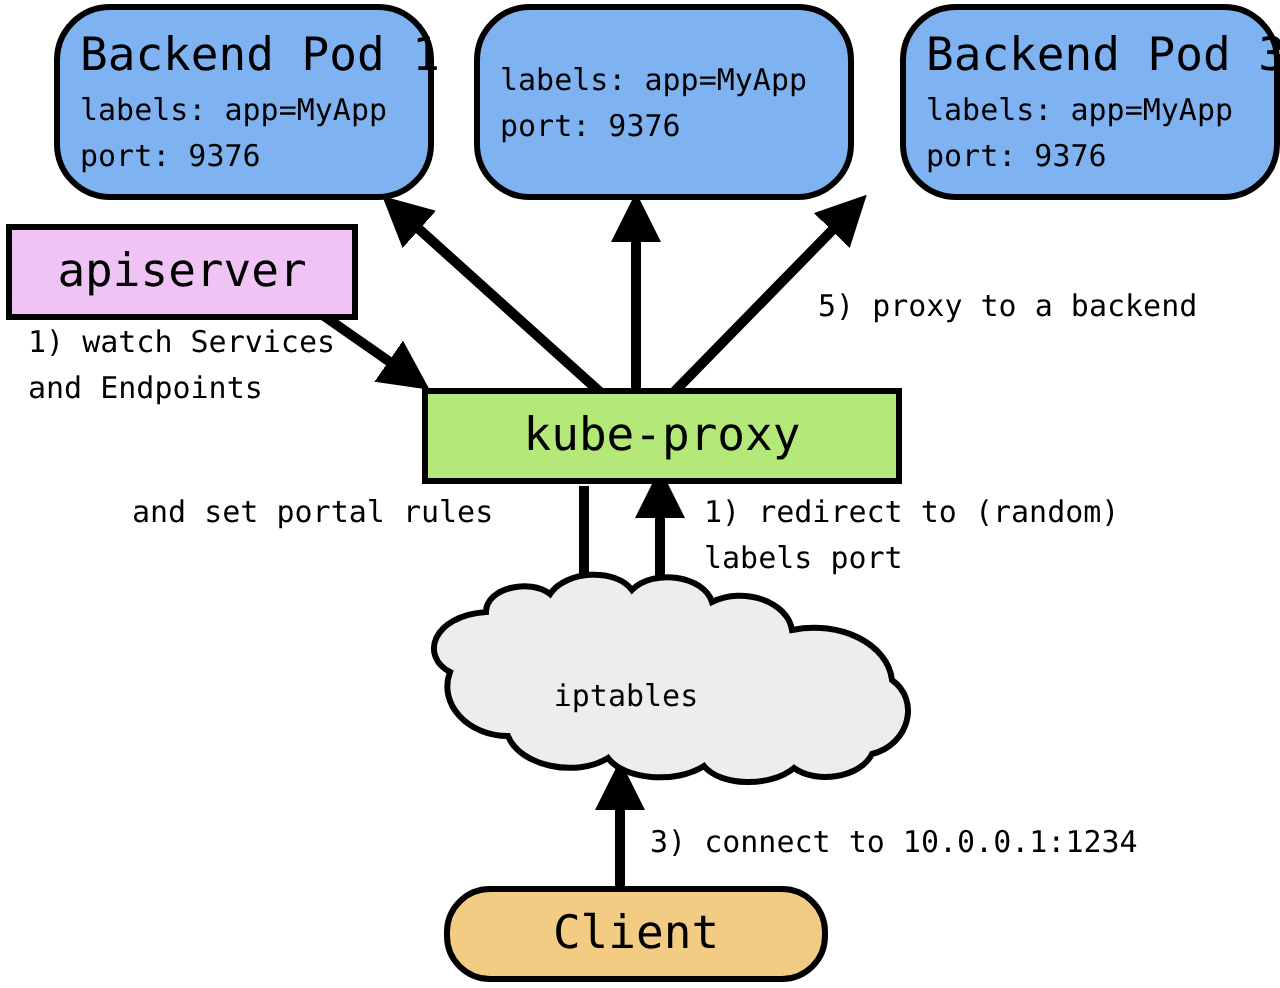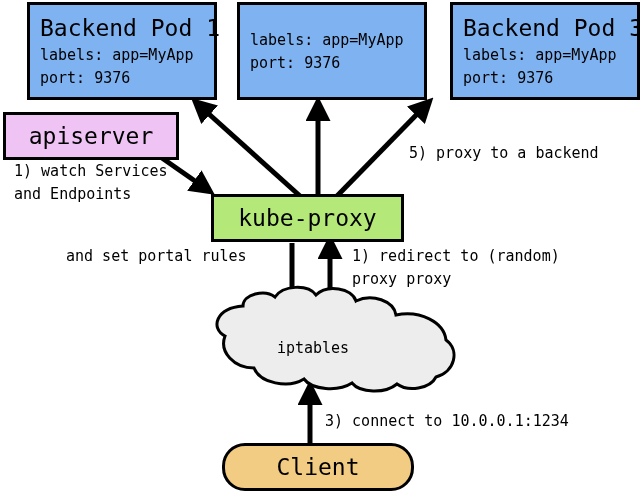--- a/index.html
+++ b/index.html
@@ -29,20 +29,21 @@
     box-sizing: border-box;
     border: 3px solid #000000;
     display: flex;
     flex-direction: column;
     justify-content: center;
     z-index: 2;
   }
   .pod-node {
     padding: 2px 0 2px 10px;
     gap: 1px;
+    border-radius: 28px;
   }
   .pod-title {
     font-size: 23px;
     line-height: 30px;
     color: #000;
     white-space: nowrap;
   }
   .pod-line {
     font-size: 15px;
     line-height: 22px;
@@ -134,21 +135,21 @@
   <div class="node pod-node" style="left:450px; top:2px; width:190px; height:98px; background:#7FB2F0;">
     <div class="pod-title">Backend Pod 3</div>
     <div class="pod-line">labels: app=MyApp</div>
     <div class="pod-line">port: 9376</div>
   </div>
 
   <div class="node plain-node" style="left:3px; top:112px; width:176px; height:48px; background:#EFC4F5;">
     <div class="plain-node-label">apiserver</div>
   </div>
 
-  <div class="node plain-node" style="left:211px; top:194px; width:193px; height:48px; background:#B4E878;">
+  <div class="node plain-node" style="left:211px; top:194px; width:240px; height:48px; background:#B4E878;">
     <div class="plain-node-label">kube-proxy</div>
   </div>
 
   <div class="cloud-label" style="left:243px; top:339px; width:140px;">iptables</div>
 
   <div class="node plain-node" style="left:222px; top:443px; width:192px; height:48px; background:#F2CC82;border-radius:23px;">
     <div class="plain-node-label">Client</div>
   </div>
 
   <div class="edge-label" style="left:14px; top:160px;">
@@ -159,20 +160,20 @@
   <div class="edge-label" style="left:66px; top:245px;">
     <span>and set portal rules</span>
   </div>
 
   <div class="edge-label" style="left:325px; top:410px;">
     <span>3) connect to 10.0.0.1:1234</span>
   </div>
 
   <div class="edge-label" style="left:352px; top:245px;">
     <span>1) redirect to (random)</span>
-    <span>proxy proxy</span>
+    <span>labels port</span>
   </div>
 
   <div class="edge-label" style="left:409px; top:142px;">
     <span>5) proxy to a backend</span>
   </div>
 
 </div>
 
 </body></html>

